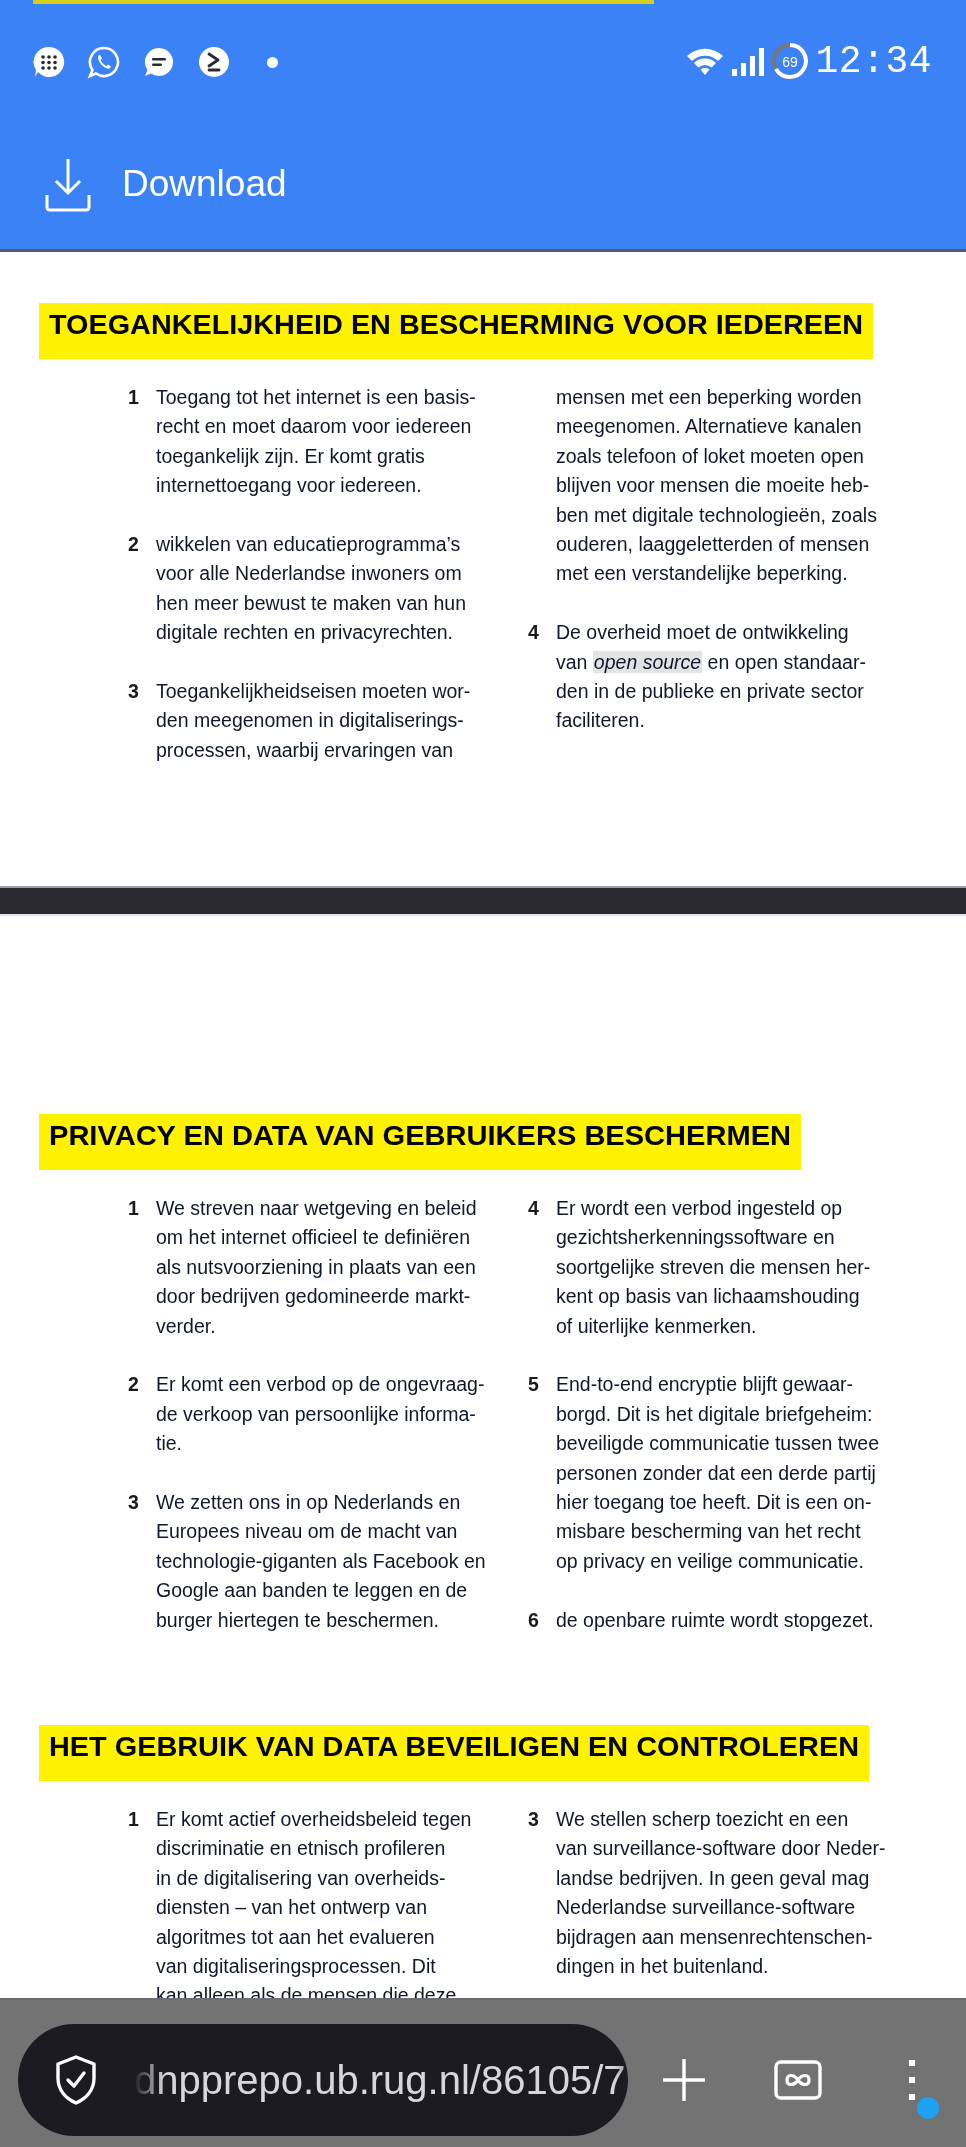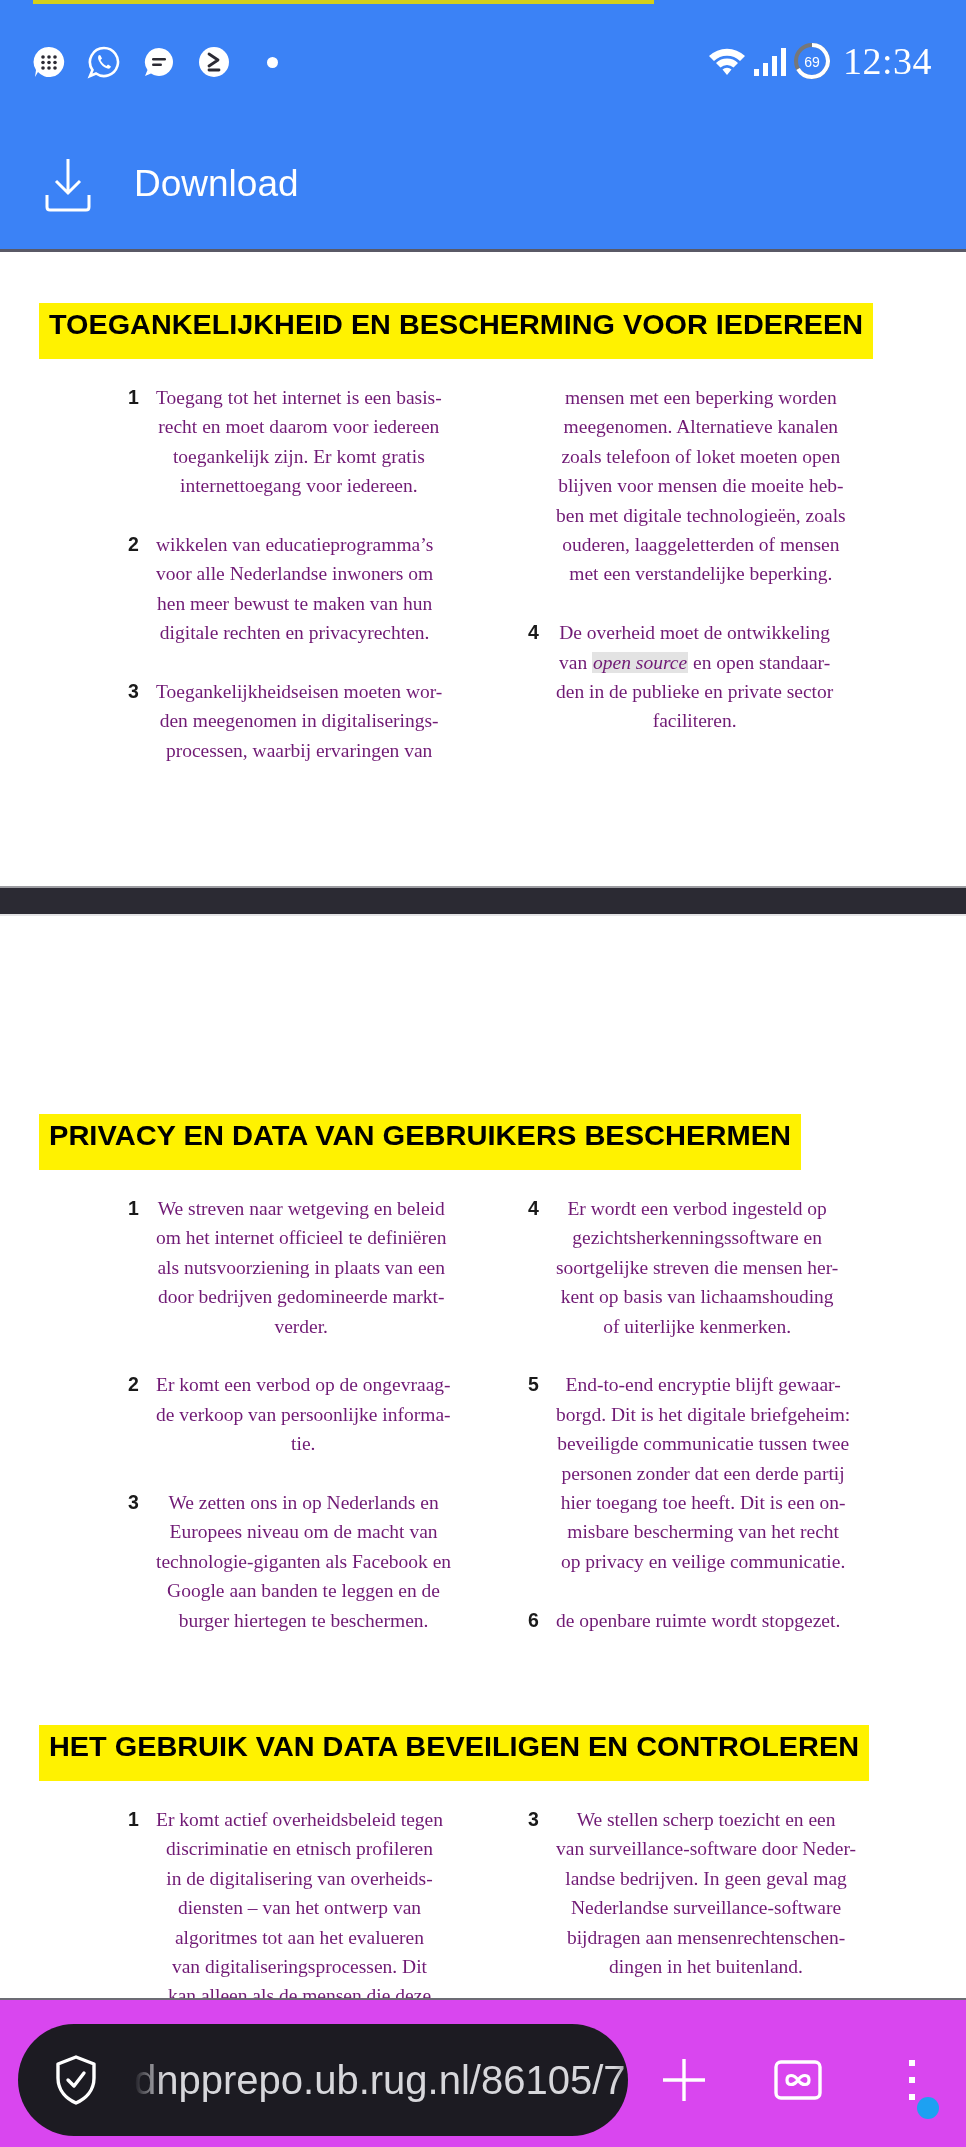--- a/index.html
+++ b/index.html
@@ -7,47 +7,47 @@
   body { position: relative; font-family: "Liberation Sans", sans-serif; }
 
   
   .topbar { position: absolute; left: 0; top: 0; width: 966px; height: 251px; background: #3b82f6; }
   .yellow-strip { position: absolute; left: 33px; top: 0; width: 621px; height: 4px; background: #d4cf1a; }
   .status-left { position: absolute; left: 32px; top: 44px; height: 36px; display: flex; align-items: center; gap: 21px; }
   .status-left svg { width: 34px; height: 34px; display: block; }
   .status-dot { width: 11px; height: 11px; border-radius: 50%; background: #fff; margin-left: 15px; }
   .status-right { position: absolute; right: 34px; top: 36px; height: 50px; display: flex; align-items: center; gap: 6px; color: #fff; }
   .status-right svg { display: block; }
-  .clock { font-size: 38px; font-family: Liberation Serif, serif; color: #fff; margin-left: 6px; letter-spacing: 0.5px; text-align: center; }
+  .clock { font-size: 38px; font-family: Liberation Mono, monospace; color: #fff; letter-spacing: 0.5px; text-align: center; }
 
   
-  .download-row { position: absolute; left: 44px; top: 155px; display: flex; align-items: center; gap: 42px; cursor: pointer; }
+  .download-row { position: absolute; left: 44px; top: 155px; display: flex; align-items: center; gap: 30px; cursor: pointer; }
   .download-row svg { width: 48px; height: 58px; display: block; }
   .download-label { color: #fff; font-size: 37px; font-family: "Liberation Sans", sans-serif; }
   .topbar-border { position: absolute; left: 0; top: 249px; width: 966px; height: 3px; background: #5a5966; }
 
   
   .page { position: absolute; left: 0; width: 966px; background: #fff; }
   .section-heading {
     position: absolute; left: 39px; height: 56px; background: #fff200;
     font-family: "Liberation Sans", sans-serif; font-weight: bold; font-size: 28px;
     color: #000; line-height: 44px; padding: 0 10px; white-space: nowrap;
     transform-origin: left center;
   }
   .col { position: absolute; width: 350px; }
   .item { display: flex; margin-bottom: 29.4px; }
   .num { width: 28px; flex: 0 0 28px; font-weight: bold; font-size: 19.5px; color: #1a1a1a; line-height: 29.4px; }
-  .text { font-size: 19.5px; line-height: 29.4px; color: #701a75; font-family: Liberation Serif, serif; text-align: center; }
+  .text { font-size: 19.5px; line-height: 29.4px; color: #0f172a; font-family: Liberation Sans, sans-serif; }
   .line { display: block; white-space: nowrap; }
   .hl { background: #e3e3e3; font-style: italic; padding: 0 1px; }
 
   .page-gap { position: absolute; left: 0; top: 886px; width: 966px; height: 30px; background: #2b2a33; border-top: 2px solid #9c9ca1; border-bottom: 2px solid #e4e4e6; }
 
   
-  .bottombar { position: absolute; left: 0; top: 1998px; width: 966px; height: 149px; background: #d946ef; border-top: 2px solid #6c6c74; }
+  .bottombar { position: absolute; left: 0; top: 1998px; width: 966px; height: 149px; background: #737373; border-top: 2px solid #6c6c74; }
   .urlbar { position: absolute; left: 18px; top: 24px; width: 610px; height: 112px; background: #1c1b22; border-radius: 56px; display: flex; align-items: center; overflow: hidden; cursor: text; }
   .urlbar svg.shield { width: 44px; height: 52px; margin-left: 36px; flex: 0 0 44px; }
   .url-text { margin-left: 36px; font-size: 40px; color: #d7d7db; white-space: nowrap; font-family: "Liberation Sans", sans-serif;
     -webkit-mask-image: linear-gradient(to right, transparent 0, #000 30px, #000 480px, transparent 520px);
     mask-image: linear-gradient(to right, transparent 0, #000 30px, #000 480px, transparent 520px); }
   .bb-btn { position: absolute; top: 40px; width: 80px; height: 80px; display: flex; align-items: center; justify-content: center; cursor: pointer; }
   .bb-btn svg { display: block; }
   .notif-dot { position: absolute; width: 22px; height: 22px; border-radius: 50%; background: #1da1f2; left: 917px; top: 97px; }
 </style>
 </head>

